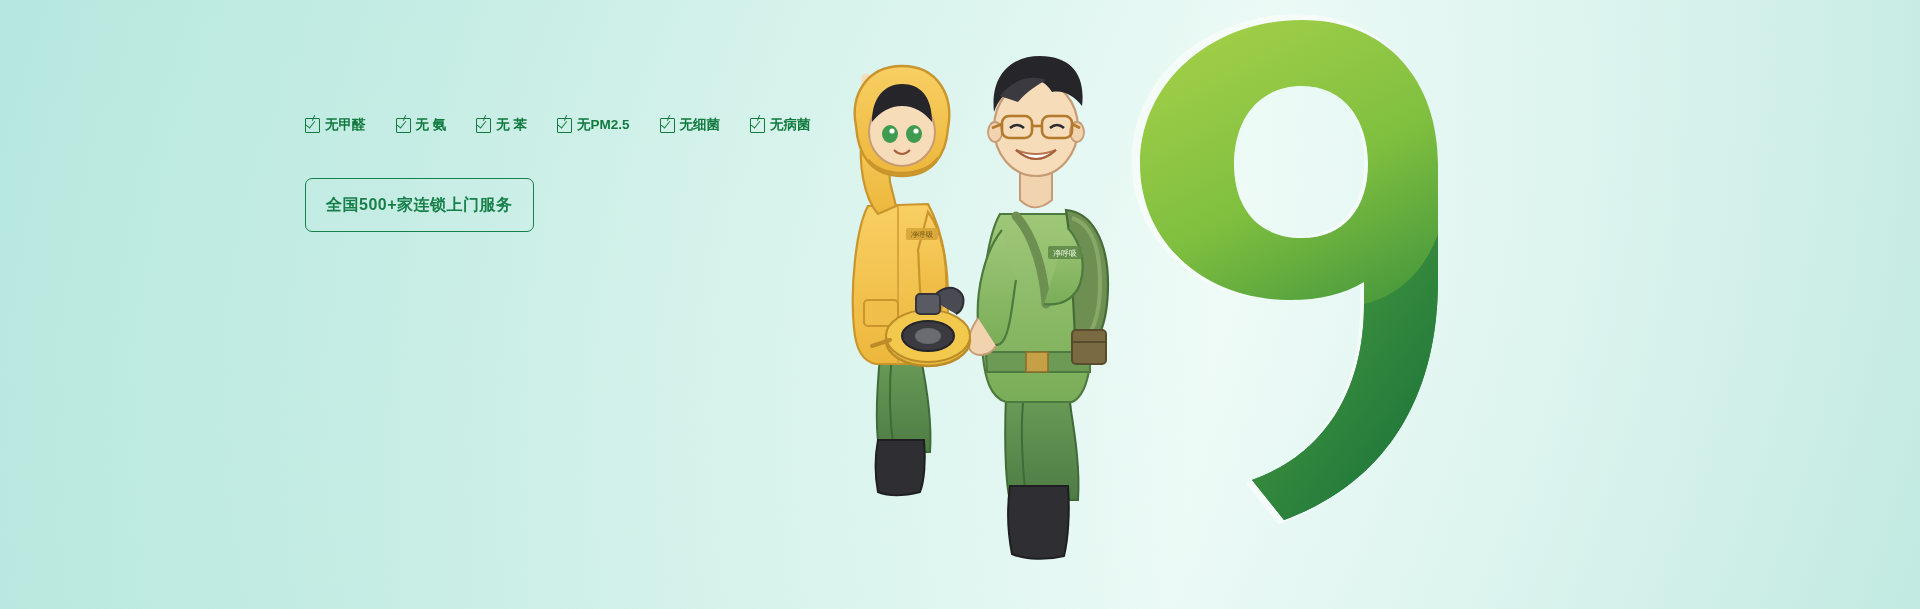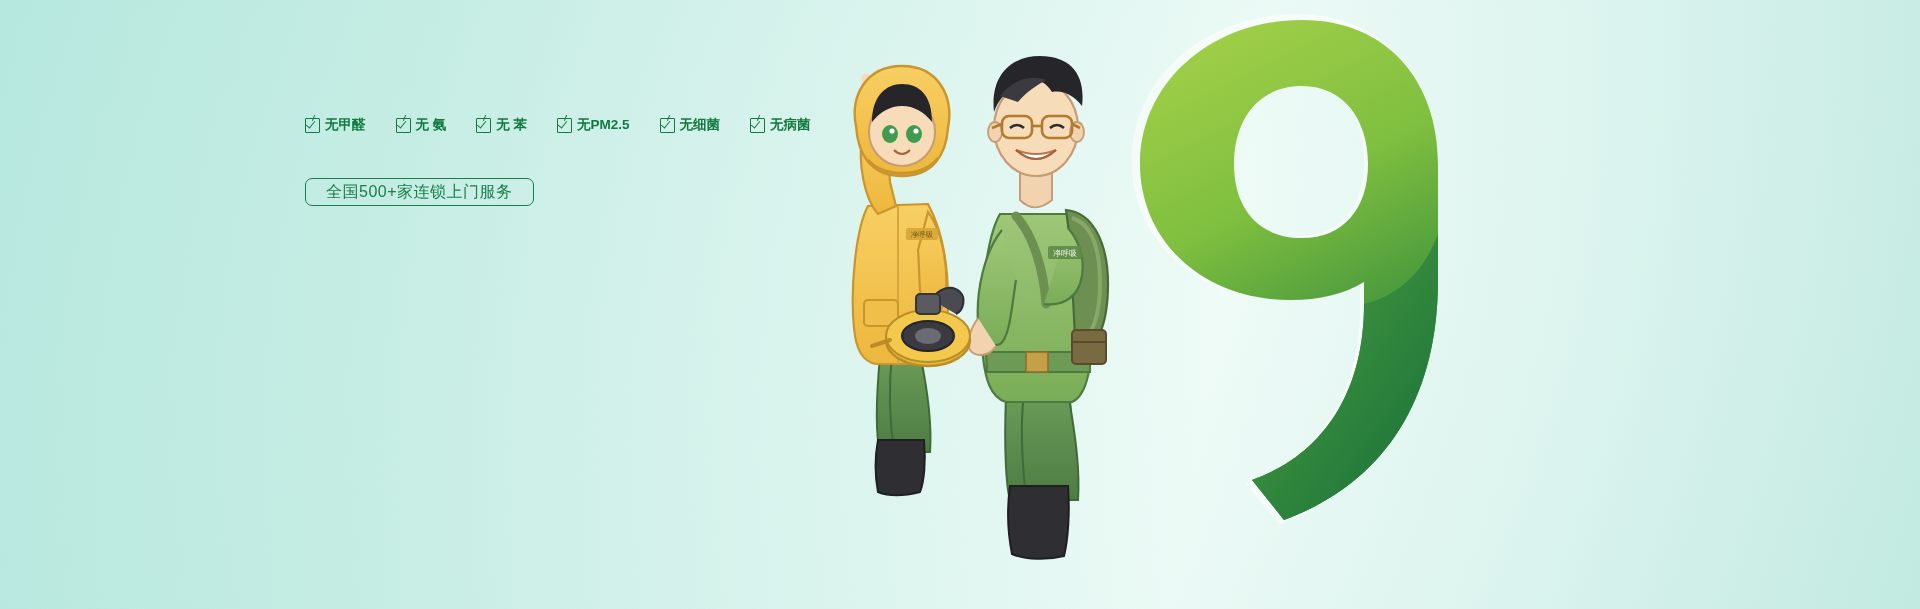--- a/index.html
+++ b/index.html
@@ -52,22 +52,22 @@
     width:4px;height:8px;border-right:1.5px solid #117a3f;
     border-bottom:1.5px solid #117a3f;transform:rotate(38deg);
   }
   .tag .chk:before{
     content:"";position:absolute;left:7px;top:-4px;width:1.4px;height:6px;
     background:#117a3f;transform:rotate(22deg);
   }
   .cta{
     margin-top:44px;display:inline-flex;align-items:center;justify-content:center;
     border:1.6px solid #17804a;border-radius:7px;
-    padding:0 20px;height:28px;color:#17804a;
-    font-size:16px;font-weight:400;letter-spacing:.5px;
+    padding:0 20px;height:54px;color:#17804a;
+    font-size:16px;font-weight:700;letter-spacing:.5px;
     background:transparent;cursor:pointer;
   }
 
   
   .art{position:absolute;left:820px;top:0;width:1100px;height:609px;}
   .art svg{position:absolute;left:0;top:0;}
 </style>
 </head>
 <body>
 

